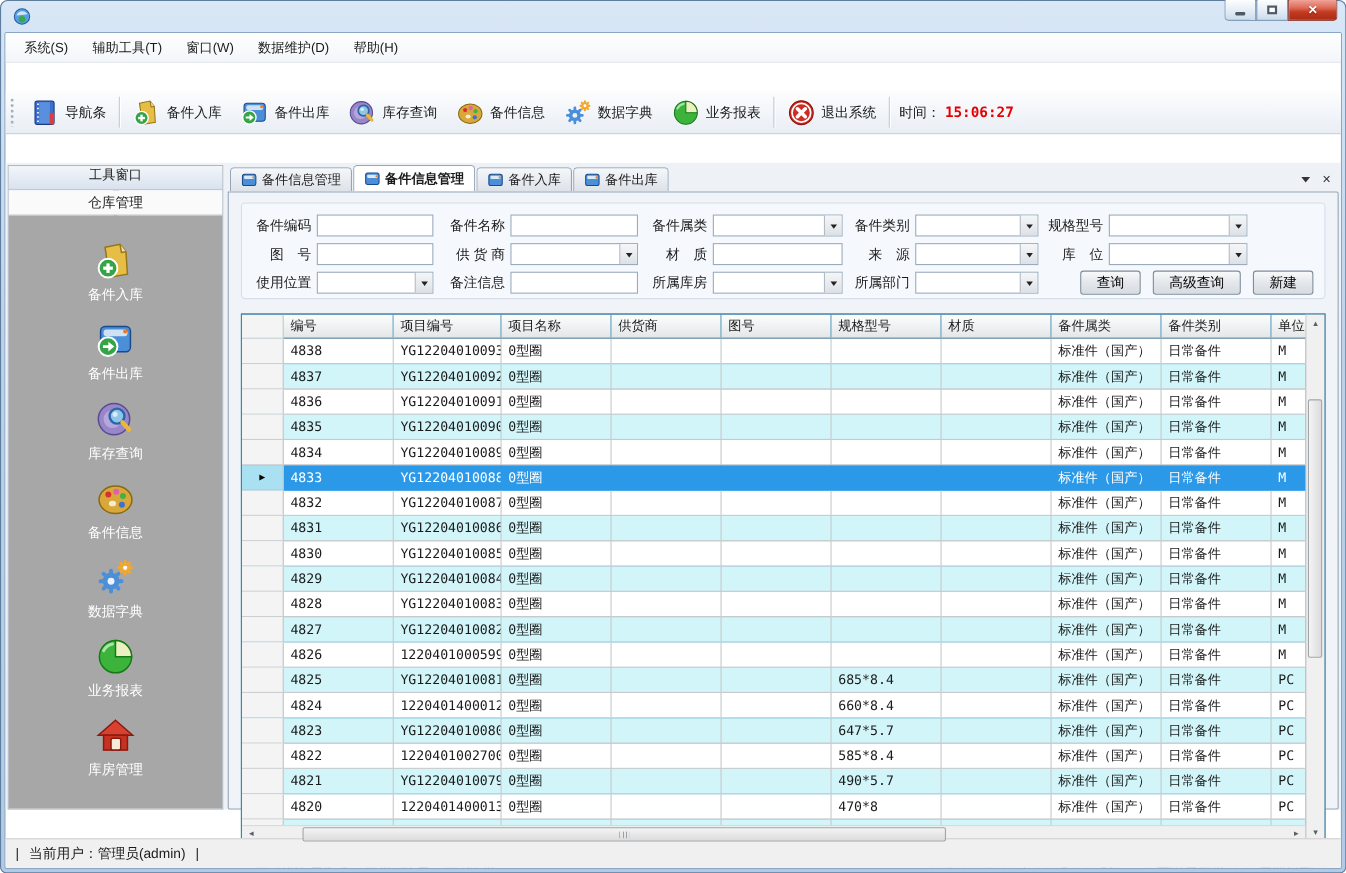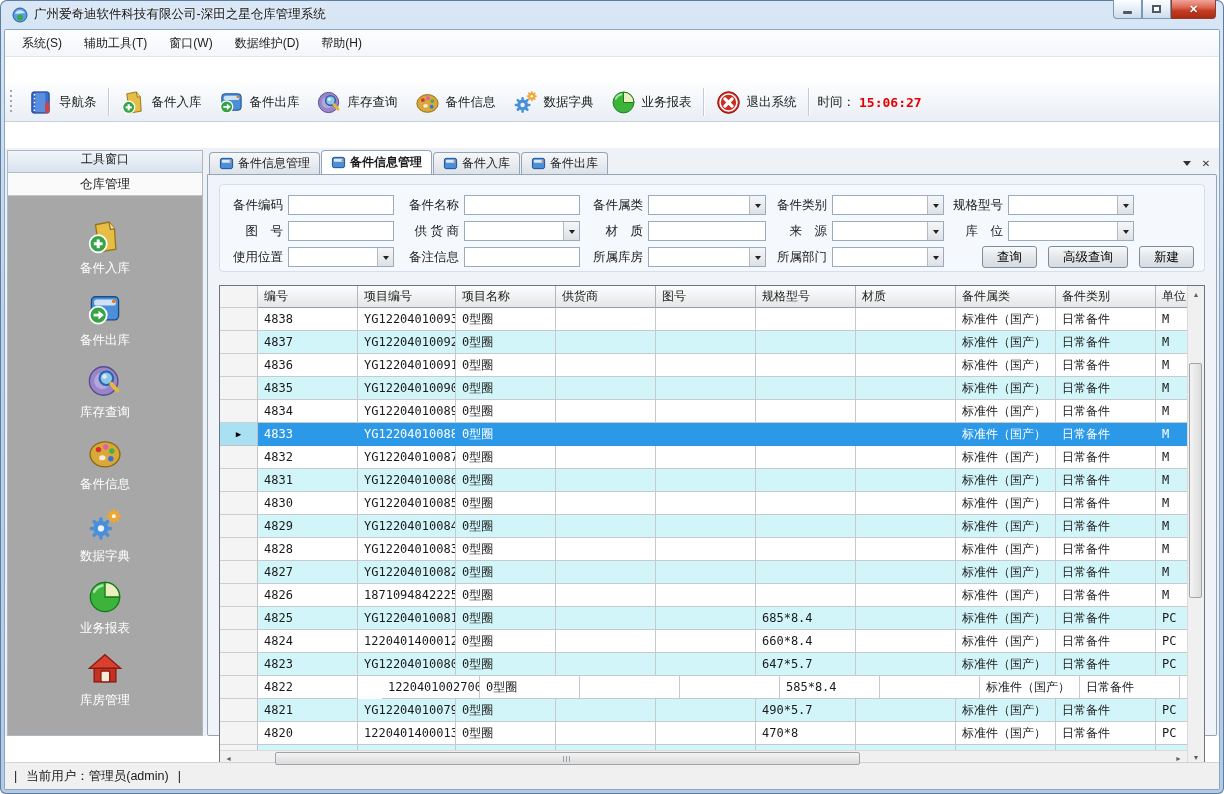--- a/index.html
+++ b/index.html
@@ -232,21 +232,20 @@
   </defs>
 </svg>
 
 <div class="window">
   <div class="titlebar">
     <span class="app-ico">
       <svg width="16" height="16">
           <use href="#i-app"></use>
         </svg>
     </span>
-    <span class="title-text">广州爱奇迪软件科技有限公司-深田之星仓库管理系统</span>
     <div class="win-controls">
       <div class="wbtn first">
           <span class="glyph-min"></span>
         </div>
       <div class="wbtn">
           <span class="glyph-max"></span>
         </div>
       <div class="wbtn close">
           <span>✕</span>
         </div>
@@ -672,21 +671,21 @@
                     <div class="gcell" style="width: 100px;"></div>
                     <div class="gcell" style="width: 100px;"></div>
                     <div class="gcell" style="width: 100px;"></div>
                     <div class="gcell" style="width: 100px;">标准件（国产）</div>
                     <div class="gcell" style="width: 100px;">日常备件</div>
                     <div class="gcell" style="width: 35px;">M</div>
                   </div>
                   <div class="grow">
                     <div class="gcell ind" style="width: 38px;"></div>
                     <div class="gcell" style="width: 100px;">4826</div>
-                    <div class="gcell" style="width: 98px;">1871094842225</div>
+                    <div class="gcell" style="width: 98px;">1220401000599</div>
                     <div class="gcell" style="width: 100px;">0型圈</div>
                     <div class="gcell" style="width: 100px;"></div>
                     <div class="gcell" style="width: 100px;"></div>
                     <div class="gcell" style="width: 100px;"></div>
                     <div class="gcell" style="width: 100px;"></div>
                     <div class="gcell" style="width: 100px;">标准件（国产）</div>
                     <div class="gcell" style="width: 100px;">日常备件</div>
                     <div class="gcell" style="width: 35px;">M</div>
                   </div>
                   <div class="grow alt">
@@ -724,21 +723,21 @@
                     <div class="gcell" style="width: 100px;"></div>
                     <div class="gcell" style="width: 100px;">647*5.7</div>
                     <div class="gcell" style="width: 100px;"></div>
                     <div class="gcell" style="width: 100px;">标准件（国产）</div>
                     <div class="gcell" style="width: 100px;">日常备件</div>
                     <div class="gcell" style="width: 35px;">PC</div>
                   </div>
                   <div class="grow">
                     <div class="gcell ind" style="width: 38px;"></div>
                     <div class="gcell" style="width: 100px;">4822</div>
-                    <div class="gcell" style="width: 98px; margin-left: 24px;">1220401002700</div>
+                    <div class="gcell" style="width: 98px;">1220401002700</div>
                     <div class="gcell" style="width: 100px;">0型圈</div>
                     <div class="gcell" style="width: 100px;"></div>
                     <div class="gcell" style="width: 100px;"></div>
                     <div class="gcell" style="width: 100px;">585*8.4</div>
                     <div class="gcell" style="width: 100px;"></div>
                     <div class="gcell" style="width: 100px;">标准件（国产）</div>
                     <div class="gcell" style="width: 100px;">日常备件</div>
                     <div class="gcell" style="width: 35px;">PC</div>
                   </div>
                   <div class="grow alt">

